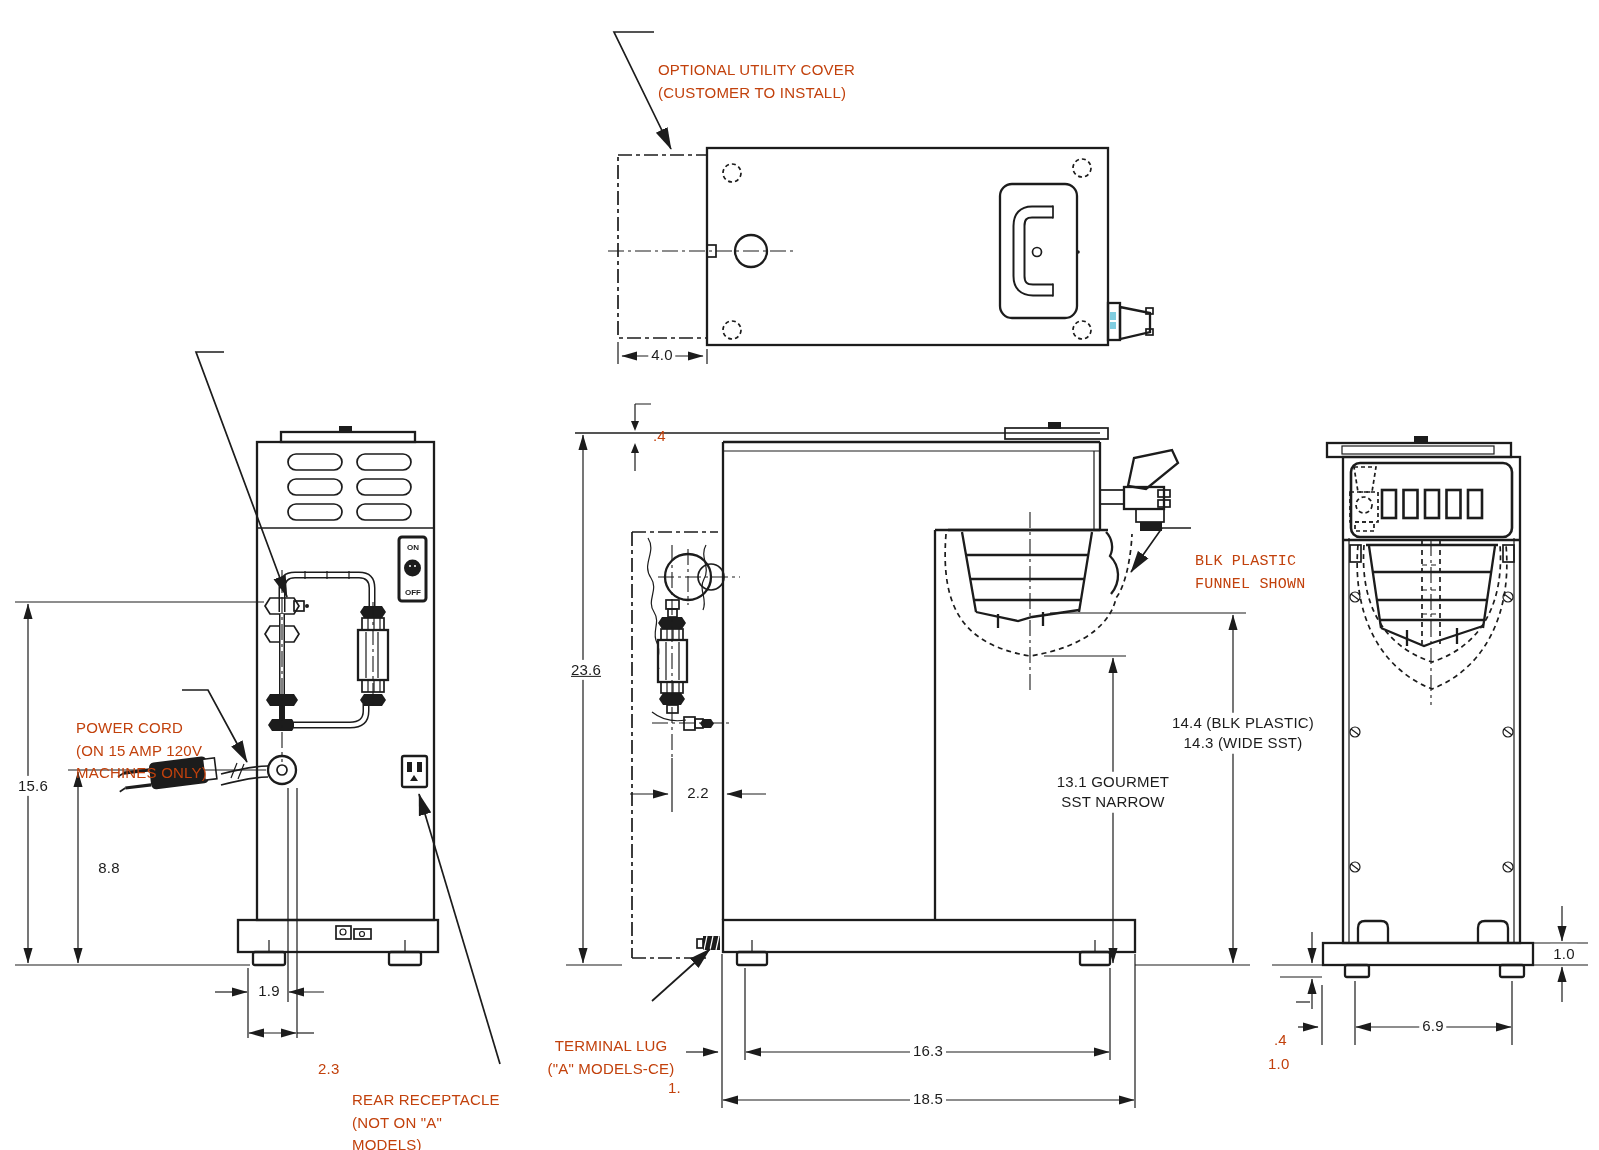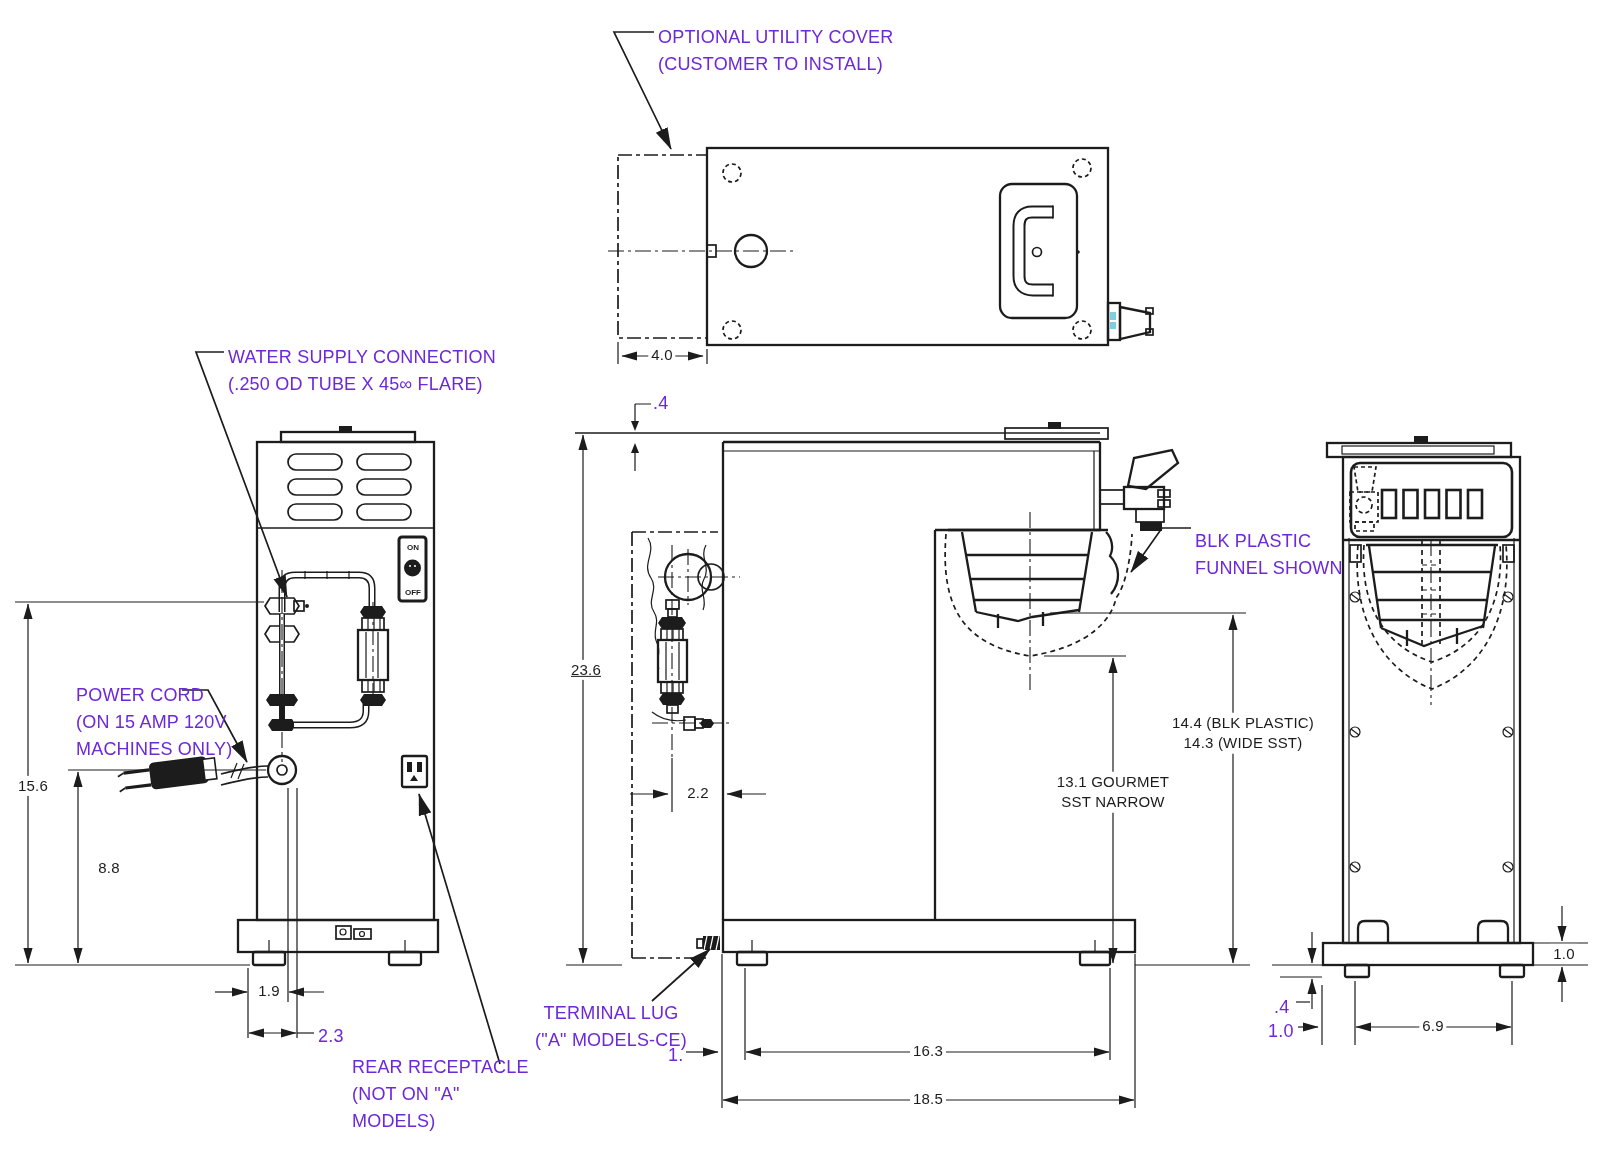--- a/index.html
+++ b/index.html
@@ -1,19 +1,19 @@
 <!DOCTYPE html>
 <html><head>
 <meta charset="utf-8">
 <style>
   html,body{margin:0;padding:0;background:#fff;}
   .stage{position:relative;width:1599px;height:1150px;background:#fff;overflow:hidden;
          font-family:"Liberation Sans",sans-serif;color:#1c1c1c;}
   .stage svg{position:absolute;left:0;top:0;}
-  .ann{position:absolute;font-size:18px;line-height:1.5;white-space:pre-line;letter-spacing:.2px;color:#6d28d9;}
+  .ann{position:absolute;font-size:15px;line-height:1.5;white-space:pre-line;letter-spacing:.2px;color:#c2410c;margin-top:35px;}
   .dim{position:absolute;font-size:15px;line-height:1.35;white-space:pre-line;text-align:center;
        transform:translate(-50%,-50%);background:#fff;padding:0 3px;letter-spacing:.2px;color:#1c1c1c;}
   .ctr{transform:translateX(-50%);text-align:center;}
   .sw{position:absolute;font-size:8px;font-weight:bold;transform:translate(-50%,-50%);color:#1c1c1c;}
   .s{stroke:#1c1c1c;fill:none;stroke-width:1.7;}
   .s2{stroke-width:2.3;}
   .s1{stroke:#1c1c1c;fill:none;stroke-width:1.2;}
   .f{fill:#1c1c1c;stroke:none;}
   .dd{stroke-dasharray:14 4 4 4;}
   .dsh{stroke-dasharray:5 4;}
@@ -320,29 +320,27 @@
       <path d="M1322,985 V1045" class="s1"></path>
       <line x1="1298" y1="1027" x2="1318" y2="1027" class="s1" marker-end="url(#ae)"></line>
       <path d="M1355,981 V1045 M1512,981 V1045" class="s1"></path>
       <line x1="1356" y1="1027" x2="1511" y2="1027" class="s1" marker-start="url(#ae)" marker-end="url(#ae)"></line>
     </g>
   </g>
 </svg>
 
   <div class="ann" style="left:658px;top:24px;">OPTIONAL UTILITY COVER
 (CUSTOMER TO INSTALL)</div>
-  <div class="ann" style="left:228px;top:344px;">WATER SUPPLY CONNECTION
-(.250 OD TUBE X 45∞ FLARE)</div>
   <div class="ann" style="left:76px;top:682px;">POWER CORD
 (ON 15 AMP 120V
 MACHINES ONLY)</div>
   <div class="ann" style="left:352px;top:1054px;">REAR RECEPTACLE
 (NOT ON "A"
 MODELS)</div>
-  <div class="ann" style="left:1195px;top:528px;">BLK PLASTIC
+  <div class="ann" style="left:1195px;top:516px;font-family:Liberation Mono, monospace;">BLK PLASTIC
 FUNNEL SHOWN</div>
   <div class="ann ctr" style="left:611px;top:1000px;">TERMINAL LUG
 ("A" MODELS-CE)</div>
   <div class="dim" style="left:1235px;top:733px;margin-left:8px;">14.4 (BLK PLASTIC)
 14.3 (WIDE SST)</div>
   <div class="dim" style="left:1113px;top:792px;">13.1 GOURMET
 SST NARROW</div>
 
   <div class="dim" style="left:662px;top:355px;text-align:right;">4.0</div>
   <div class="ann" style="left:653px;top:390px;">.4</div>

